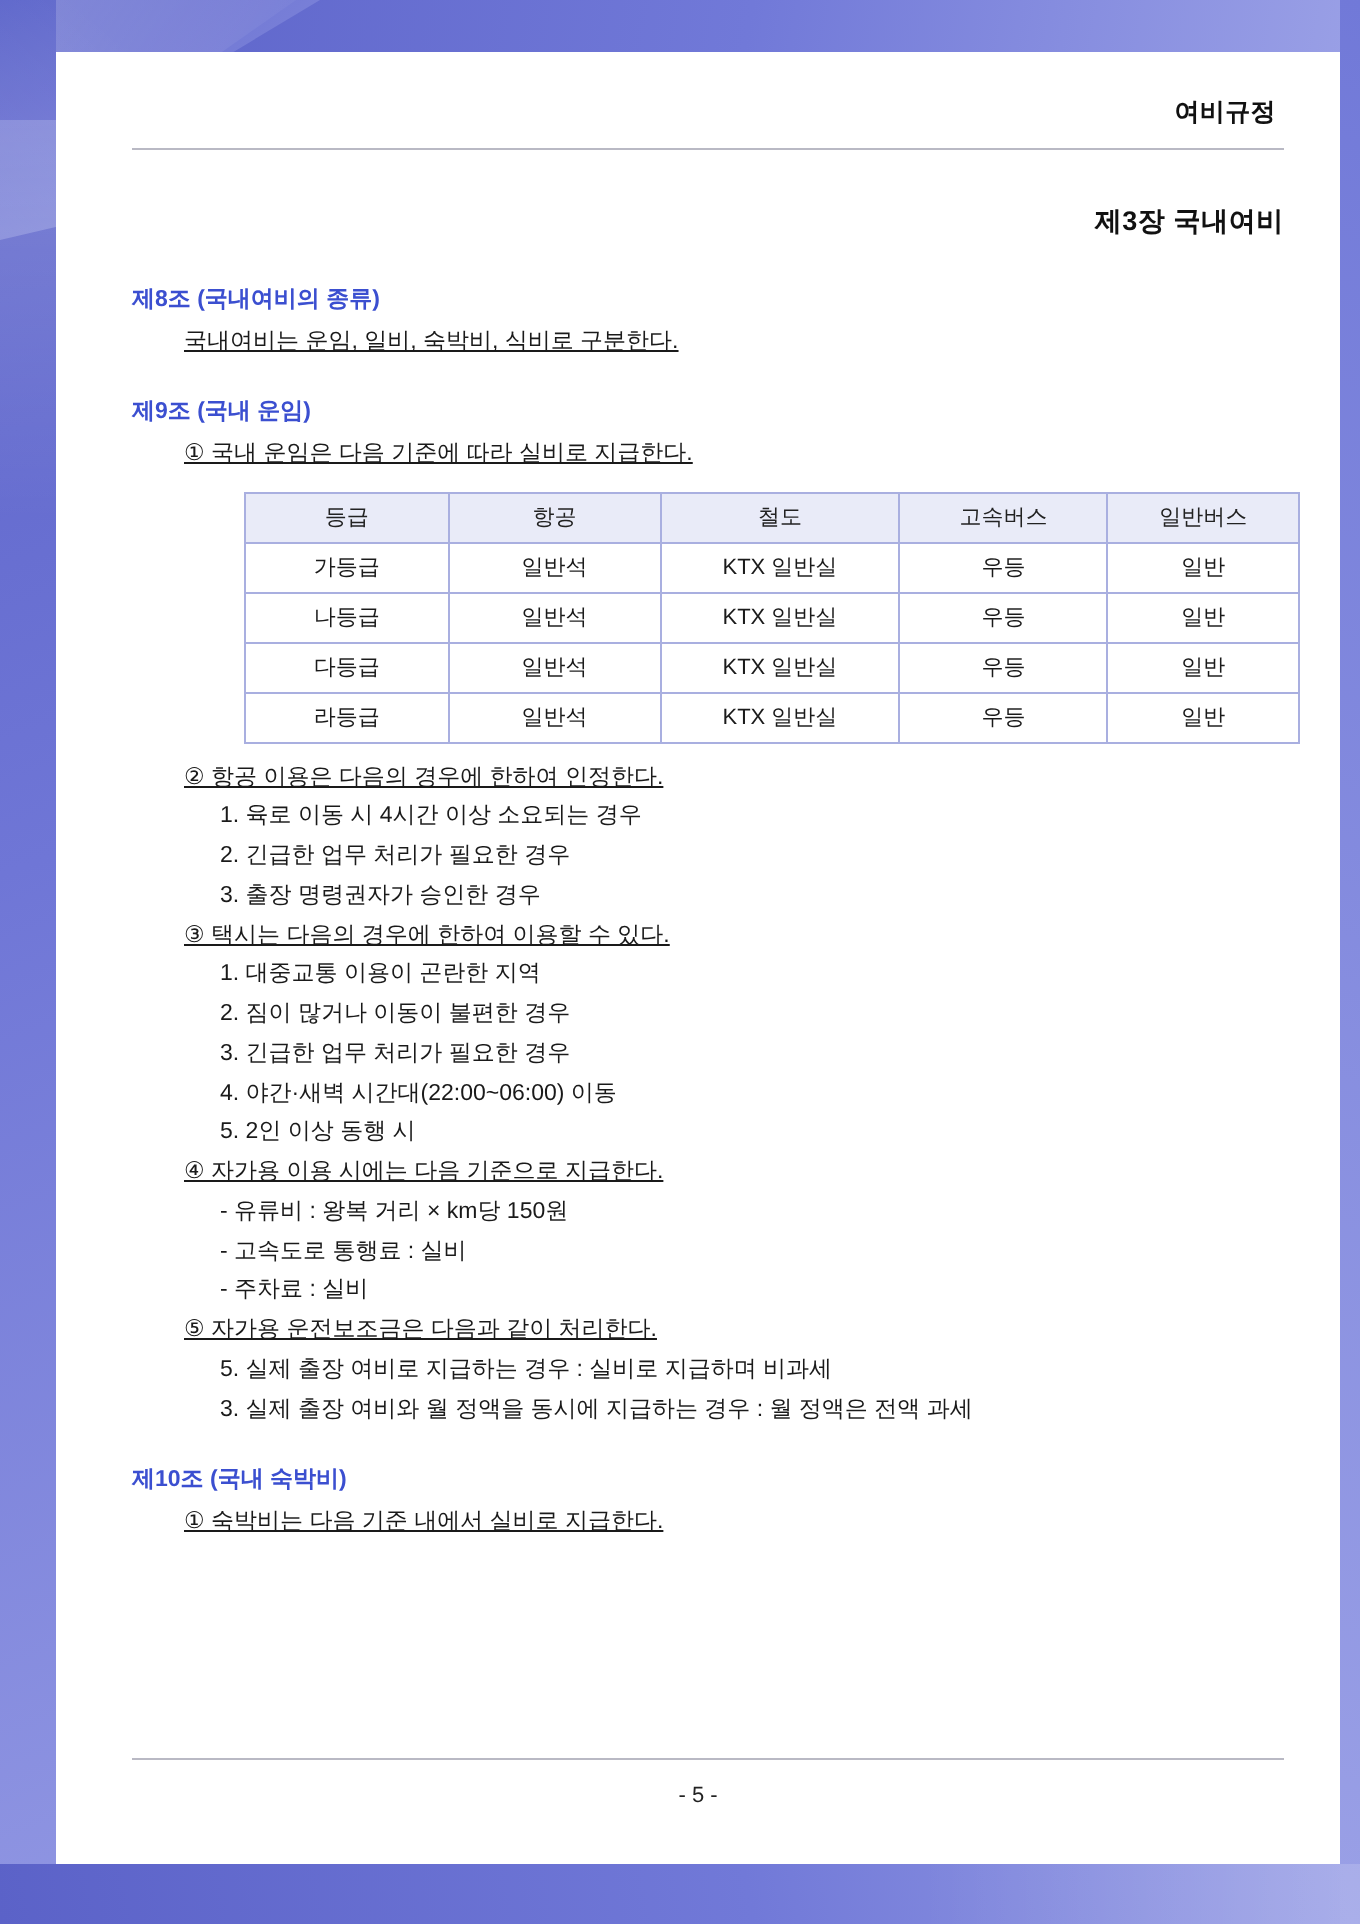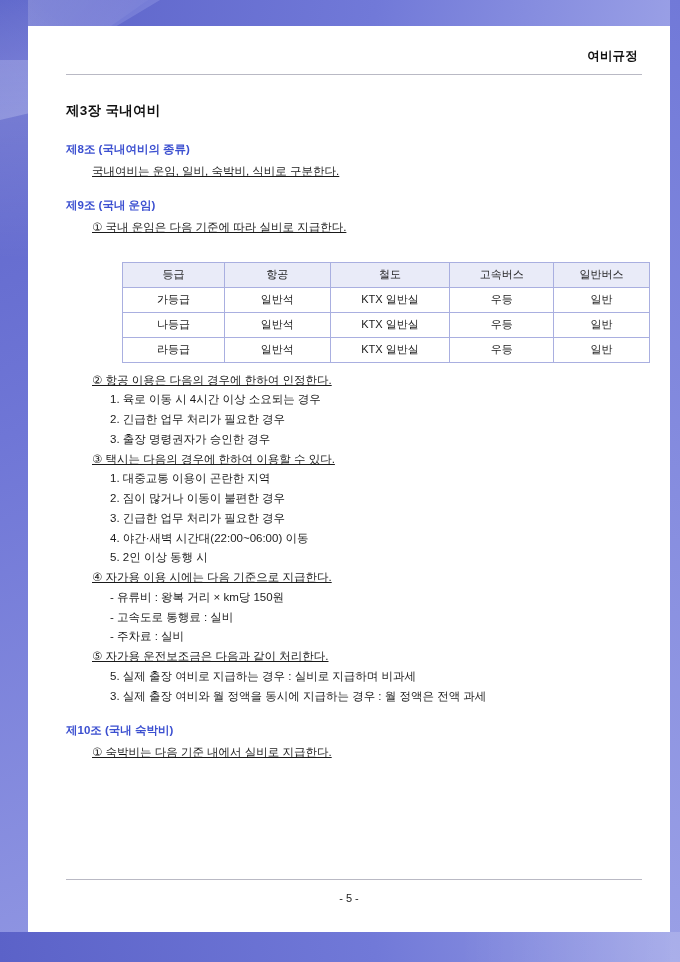--- a/index.html
+++ b/index.html
@@ -102,21 +102,21 @@
   }
 
   .doc-body {
     position: absolute;
     left: 38px;
     right: 28px;
     top: 58px;
   }
 
   .chapter-title {
-    text-align: left;
+    text-align: right;
     font-size: 13.5px;
     font-weight: bold;
     color: #111111;
     margin: 18px 0 22px 0;
     letter-spacing: 0.3px;
   }
 
   .article {
     margin-bottom: 2px;
   }
@@ -132,21 +132,21 @@
     font-size: 11.5px;
     color: #1a1a1a;
     line-height: 1.72;
     margin-left: 26px;
   }
   .para.indent-1 { margin-left: 26px; text-decoration: underline; }
   .para.indent-2 { margin-left: 44px; }
 
   
   table.fare {
-    margin: 24px 0 8px 56px;
+    margin: 8px 0 8px 56px;
     border-collapse: collapse;
     width: 528px;
     font-size: 11px;
     color: #1a1a1a;
   }
   table.fare th,
   table.fare td {
     border: 1px solid #a9afe0;
     text-align: center;
     height: 24px;
@@ -230,20 +230,27 @@
           <tbody>
             <tr>
               <td>가등급</td>
               <td>일반석</td>
               <td>KTX 일반실</td>
               <td>우등</td>
               <td>일반</td>
             </tr>
             <tr>
               <td>나등급</td>
+              <td>일반석</td>
+              <td>KTX 일반실</td>
+              <td>우등</td>
+              <td>일반</td>
+            </tr>
+            <tr>
+              <td>다등급</td>
               <td>일반석</td>
               <td>KTX 일반실</td>
               <td>우등</td>
               <td>일반</td>
             </tr>
             <tr>
               <td>라등급</td>
               <td>일반석</td>
               <td>KTX 일반실</td>
               <td>우등</td>

